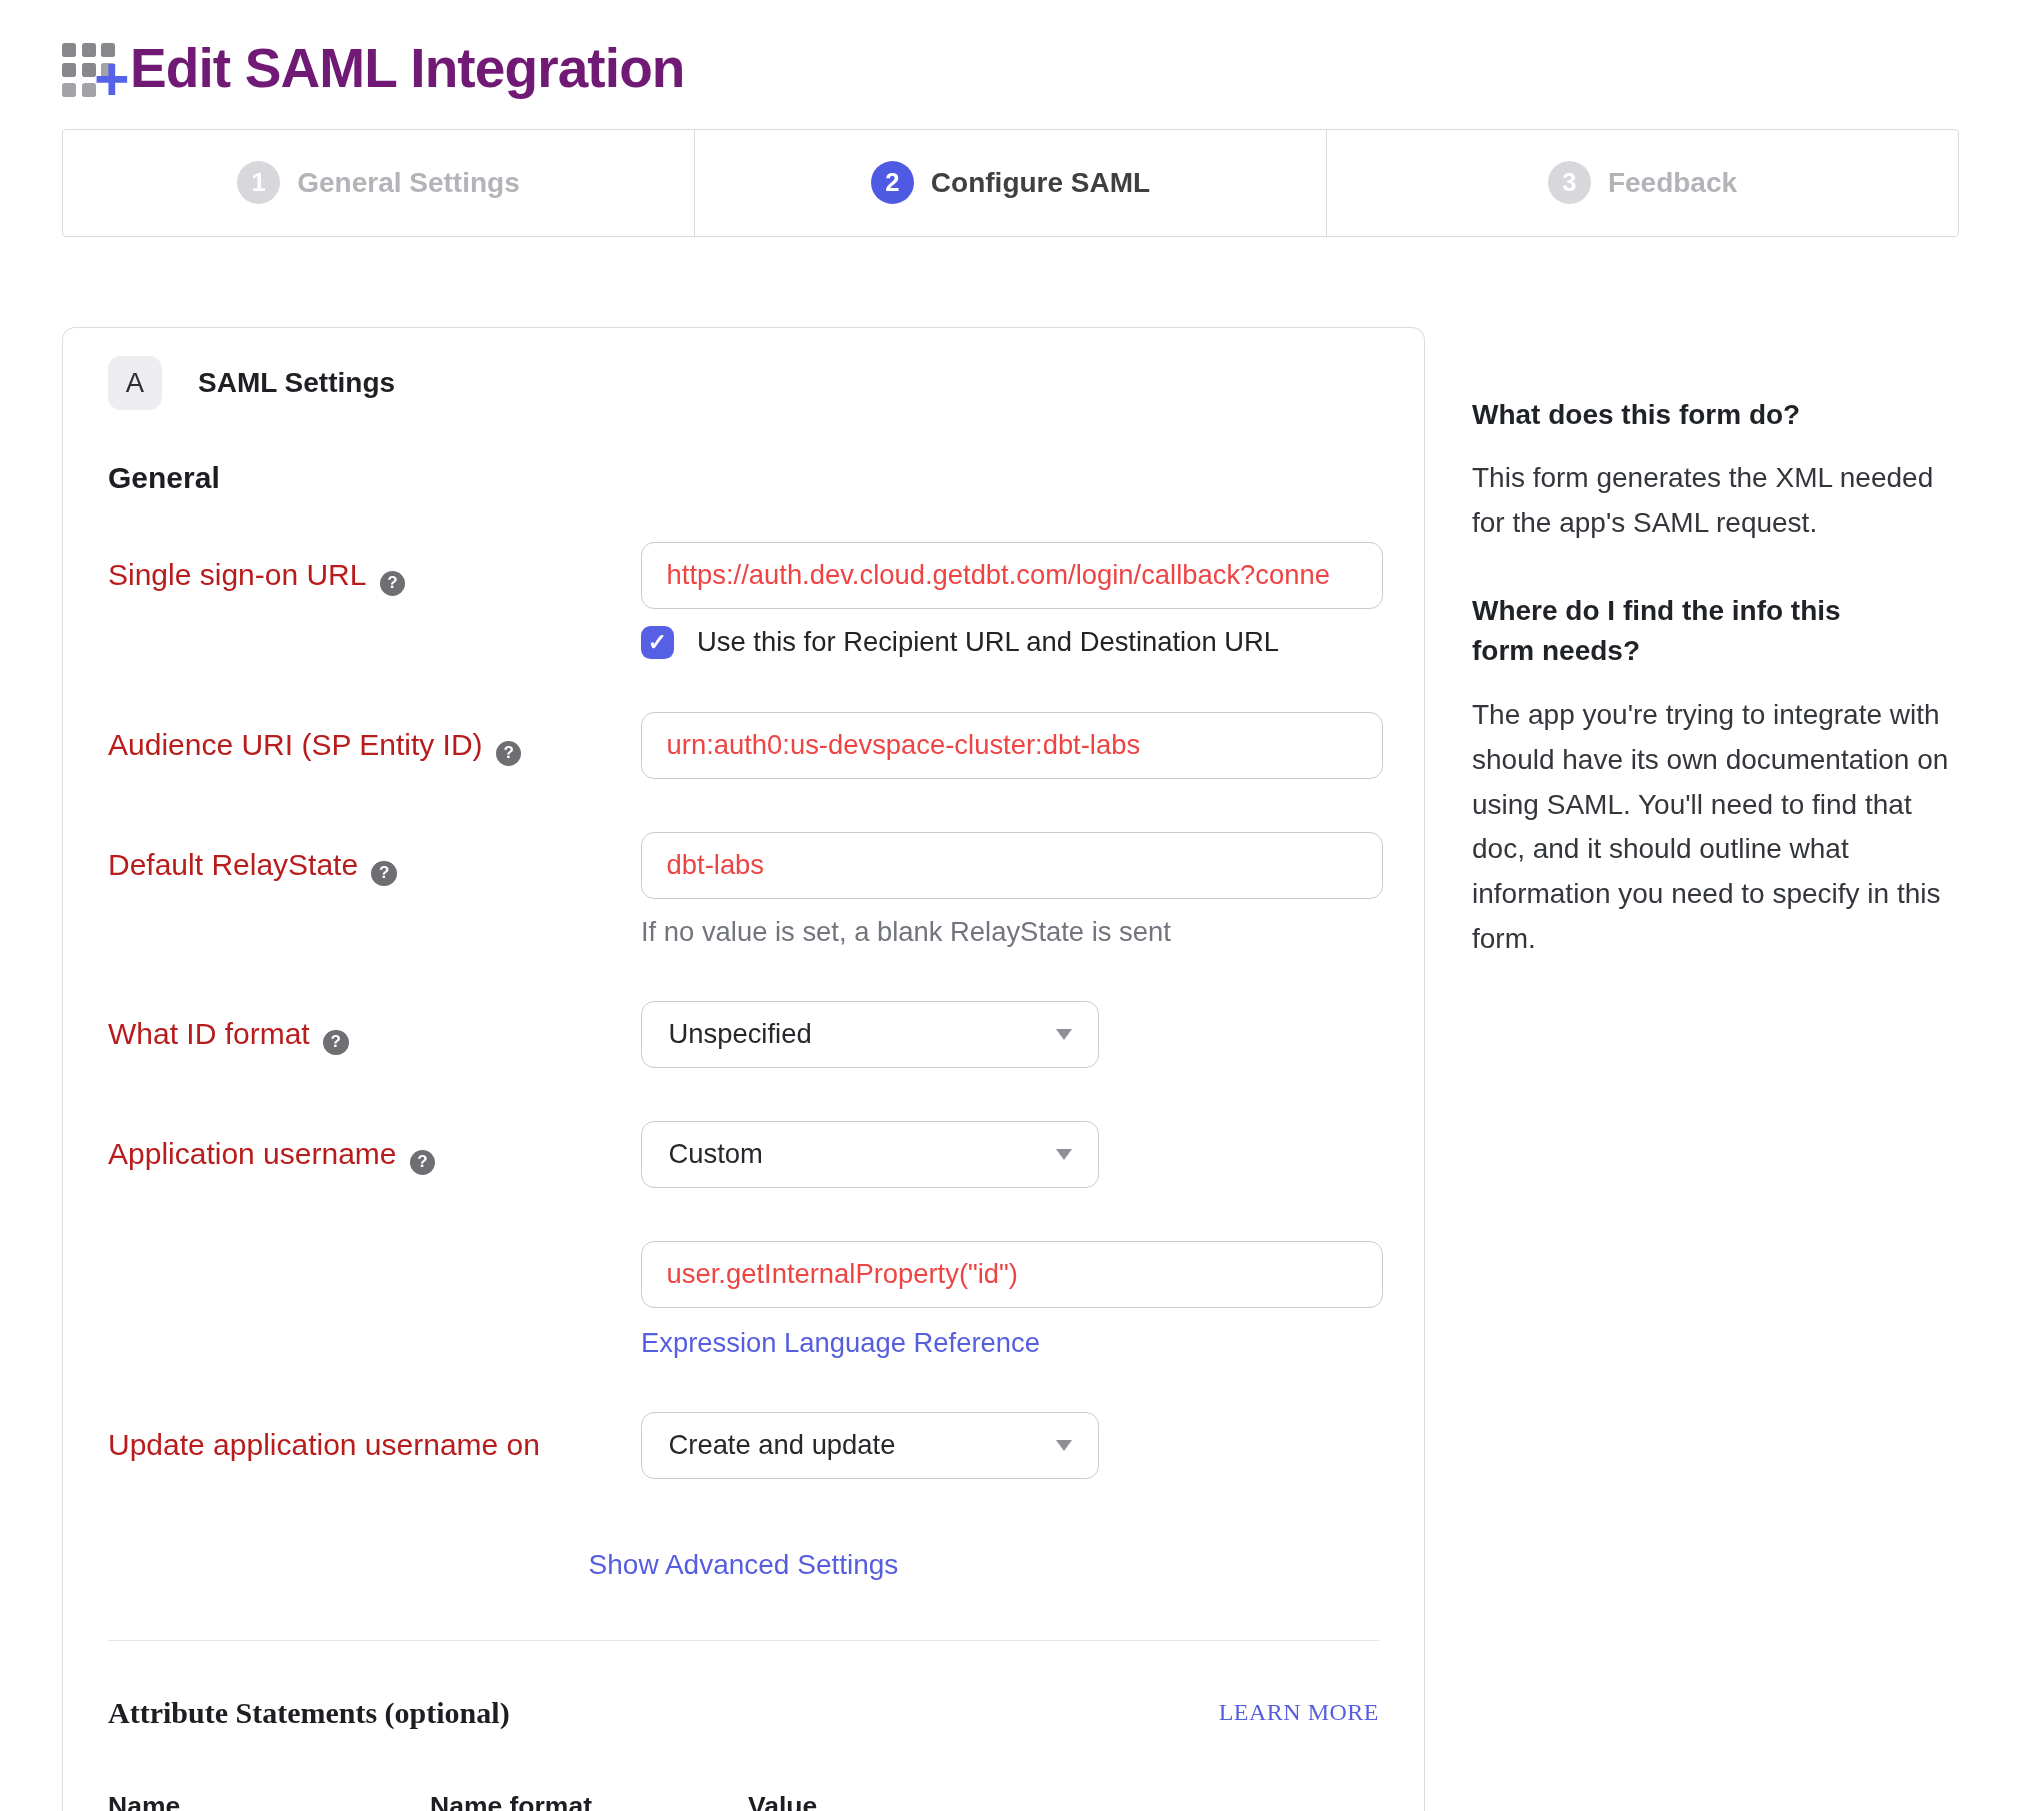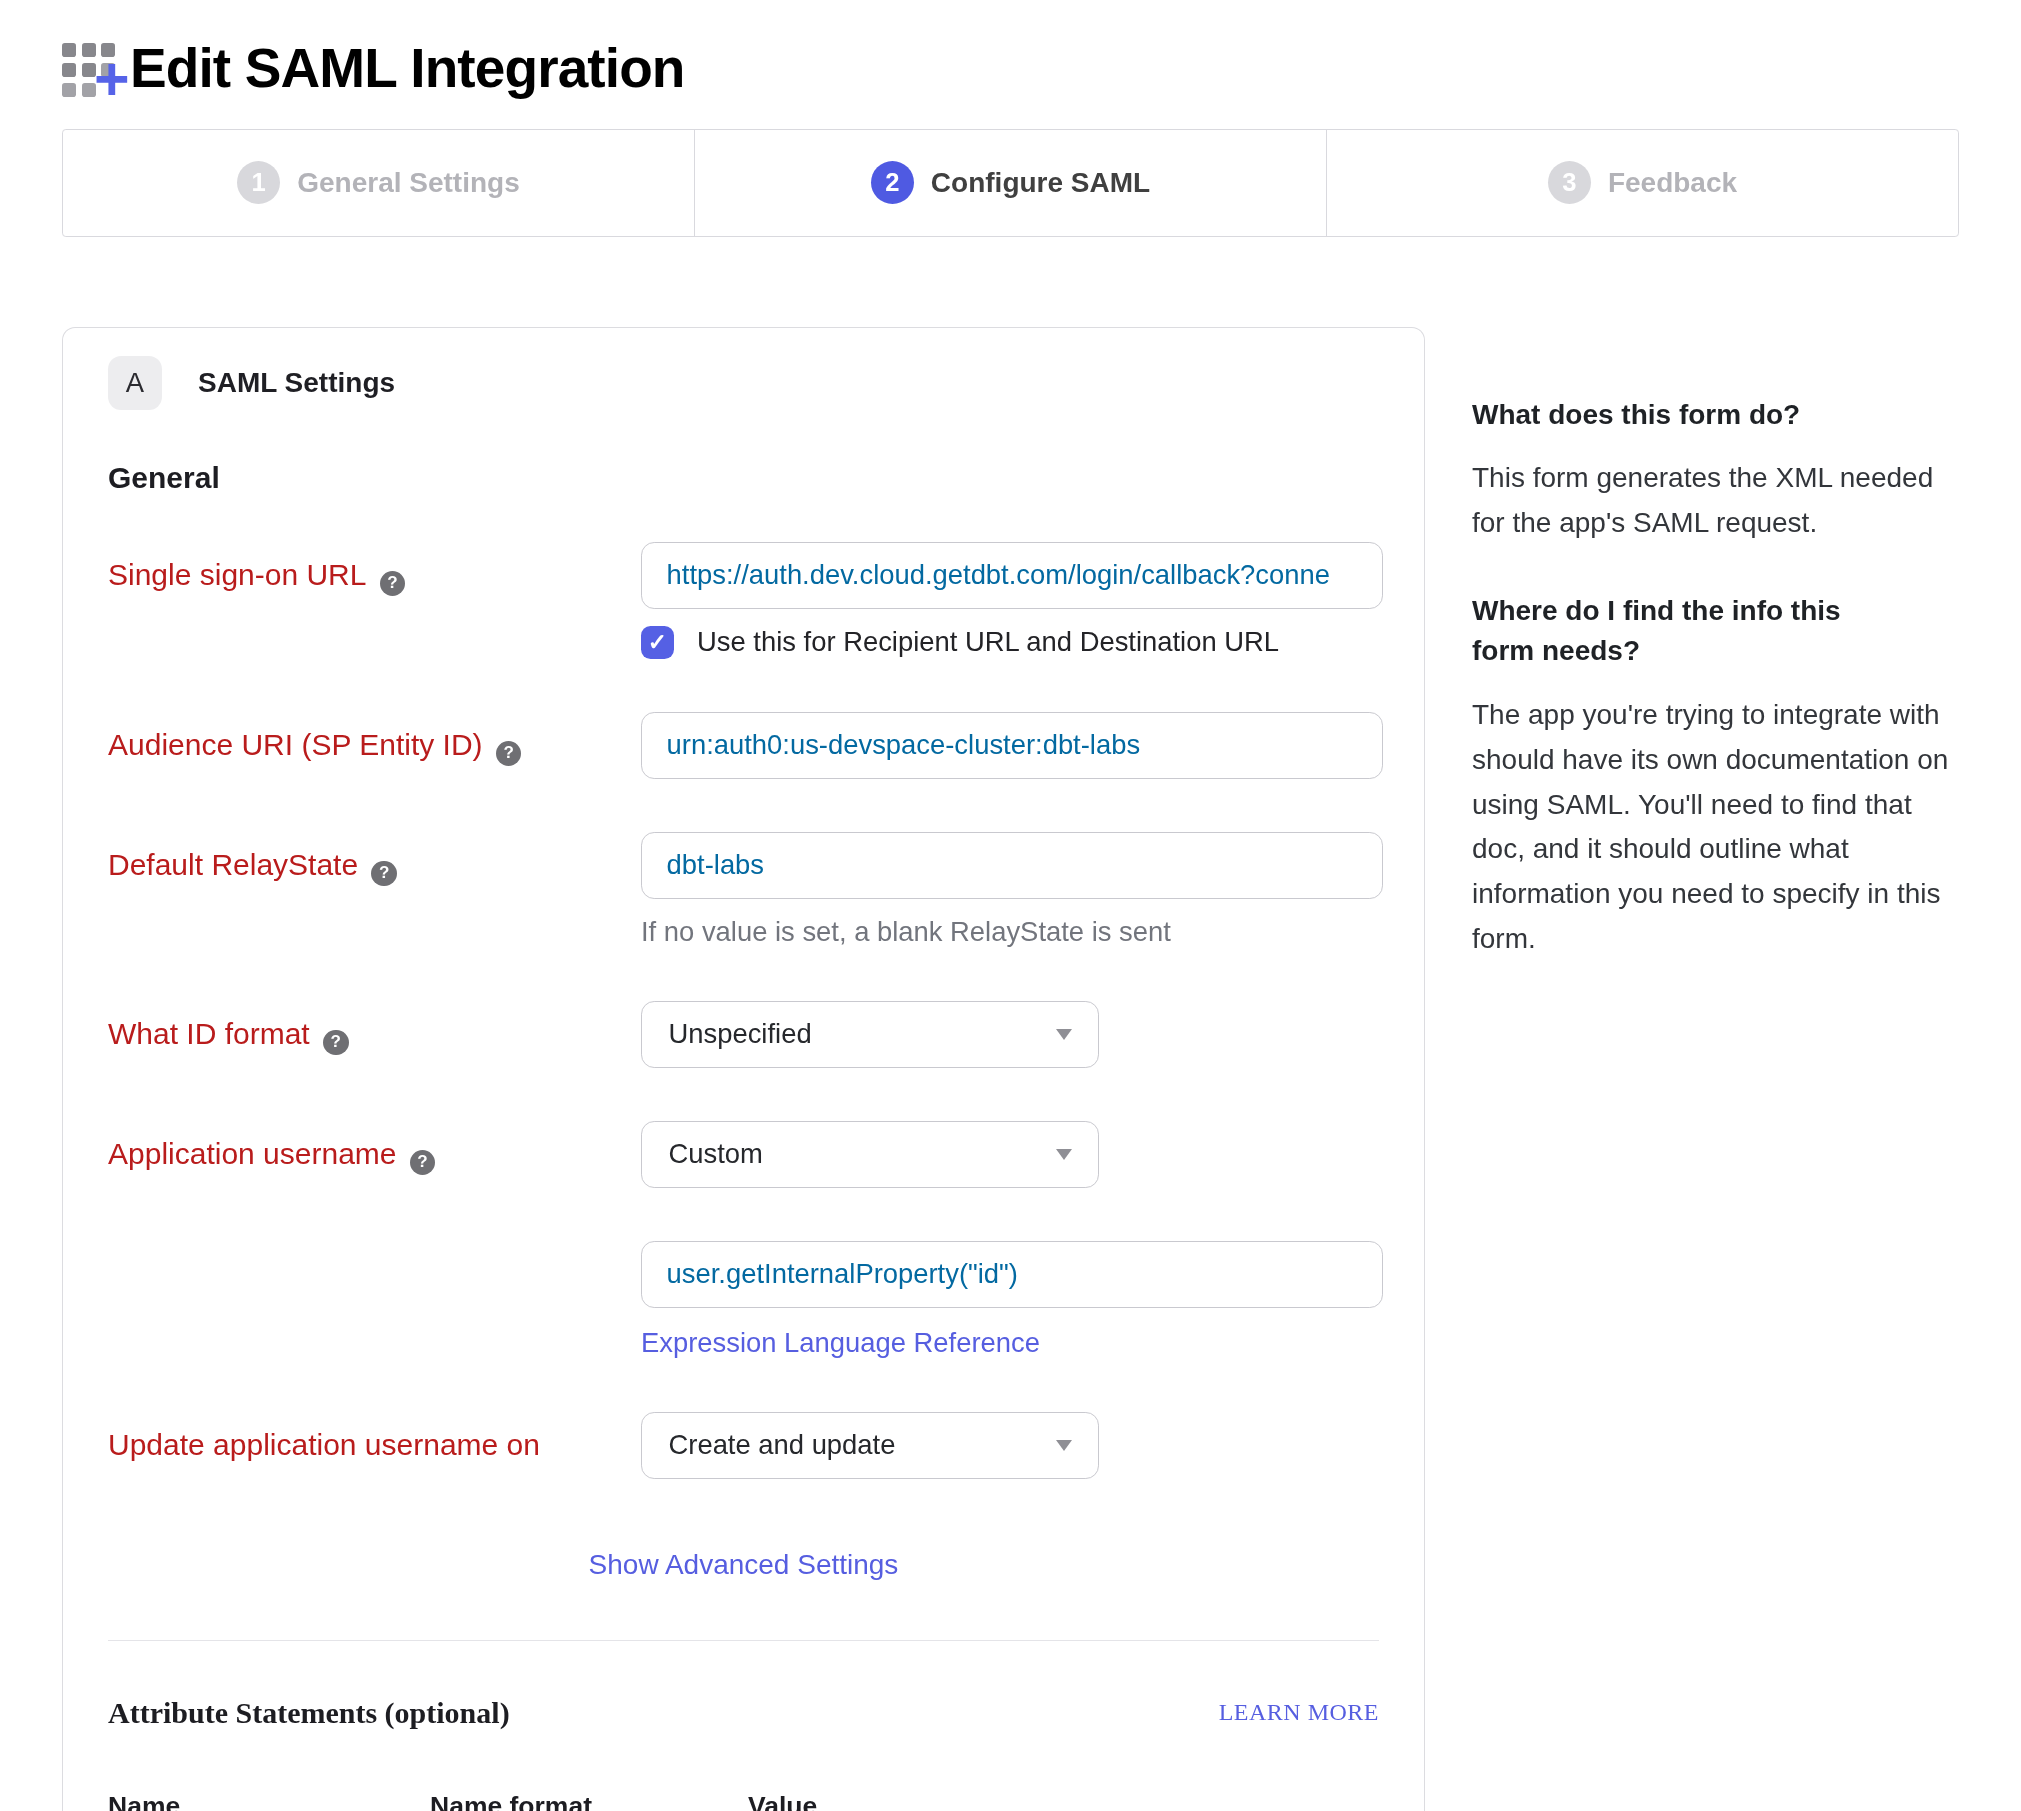--- a/index.html
+++ b/index.html
@@ -19,21 +19,21 @@
     display: grid; grid-template-columns: repeat(3, 14px);
     grid-template-rows: repeat(3, 14px); gap: 5.7px;
   }
   .app-icon .sq { background: #87878c; border-radius: 2.8px; }
   .app-icon .sq.lt { background: #a2a2a7; }
   .app-icon .sq.hide { visibility: hidden; }
   .app-icon .plus {
     position: absolute; left: 32px; top: 17px;
     font-size: 61px; font-weight: 700; color: #5663e8; line-height: 1;
   }
-  .page-title { font-size: 55px; font-weight: 700; color: #000000; letter-spacing: -0.9px; }
+  .page-title { font-size: 55px; font-weight: 700; color: #701a75; letter-spacing: -0.9px; }
 
   
   .stepper {
     display: flex; height: 108px; border: 0.9px solid #d9d9de;
     border-radius: 3.8px; background: #fff;
   }
   .step {
     flex: 1 1 0; display: flex; align-items: center; justify-content: center;
     gap: 17px; border-left: 0.9px solid #d9d9de; cursor: default;
   }
@@ -75,21 +75,21 @@
   .row .ctrl-col { flex: 1 1 auto; }
   .field-label { font-size: 30px; color: #b91c1c; display: inline; }
   .help {
     display: inline-flex; width: 25.6px; height: 25.6px; border-radius: 50%;
     background: #6f6f73; color: #fff; font-size: 17px; font-weight: 700;
     align-items: center; justify-content: center; vertical-align: -3.8px;
     margin-left: 13.2px; cursor: pointer;
   }
   .text-input {
     width: 742px; height: 67px; border: 0.9px solid #c9c9cf; border-radius: 13.2px;
-    padding: 0 24.6px; font-size: 27.4px; color: #0369a1; background: #fff;
+    padding: 0 24.6px; font-size: 27.4px; color: #ef4444; background: #fff;
     font-family: "Liberation Sans", sans-serif; outline: none;
     text-overflow: clip; white-space: nowrap; overflow: hidden;
   }
   .select {
     width: 458px; height: 67px; border: 0.9px solid #c9c9cf; border-radius: 13.2px;
     padding: 0 26.5px; display: flex; align-items: center; justify-content: space-between;
     font-size: 27.4px; color: #26282c; cursor: pointer; background: #fff;
   }
   .select .caret {
     width: 0; height: 0; border-left: 8.5px solid transparent;

